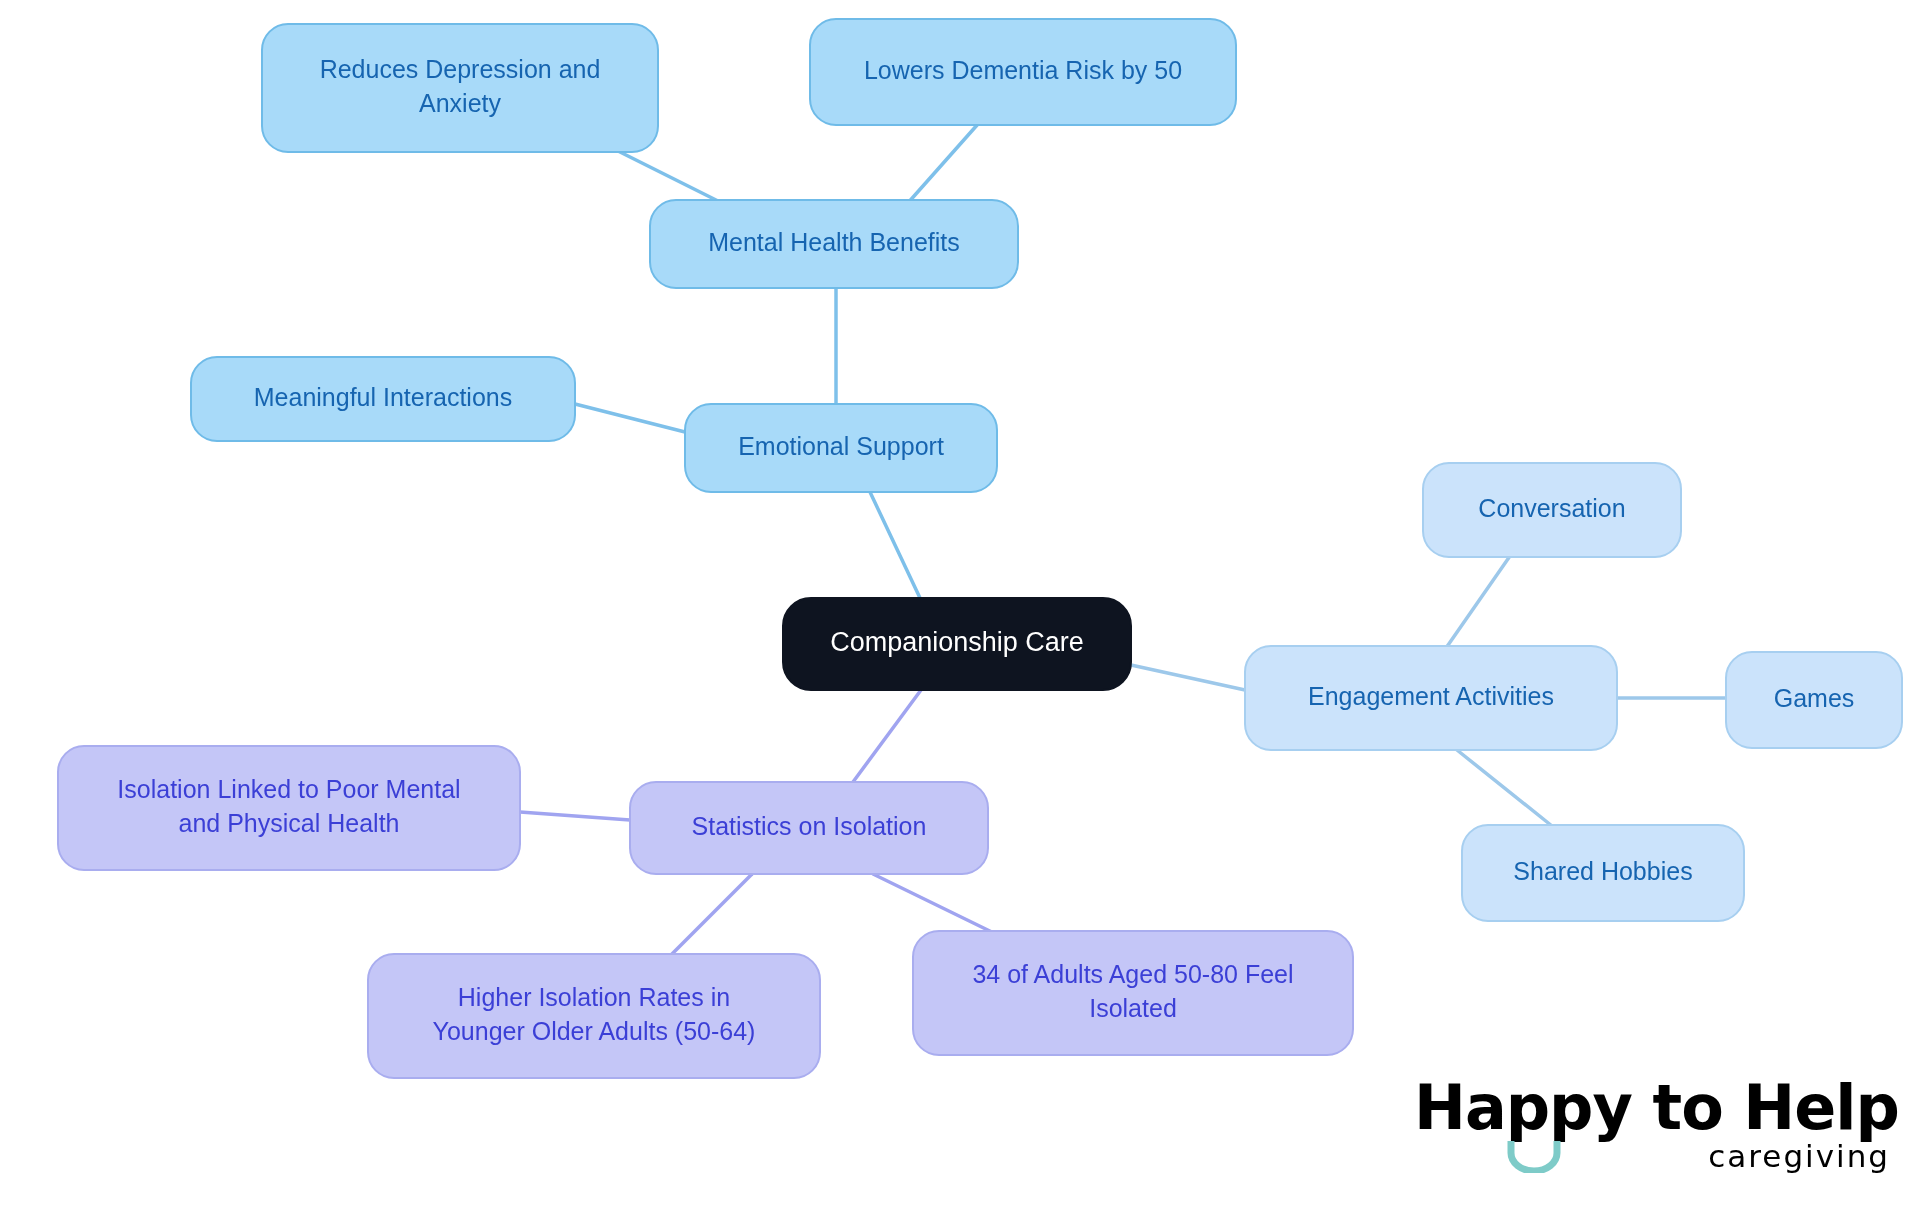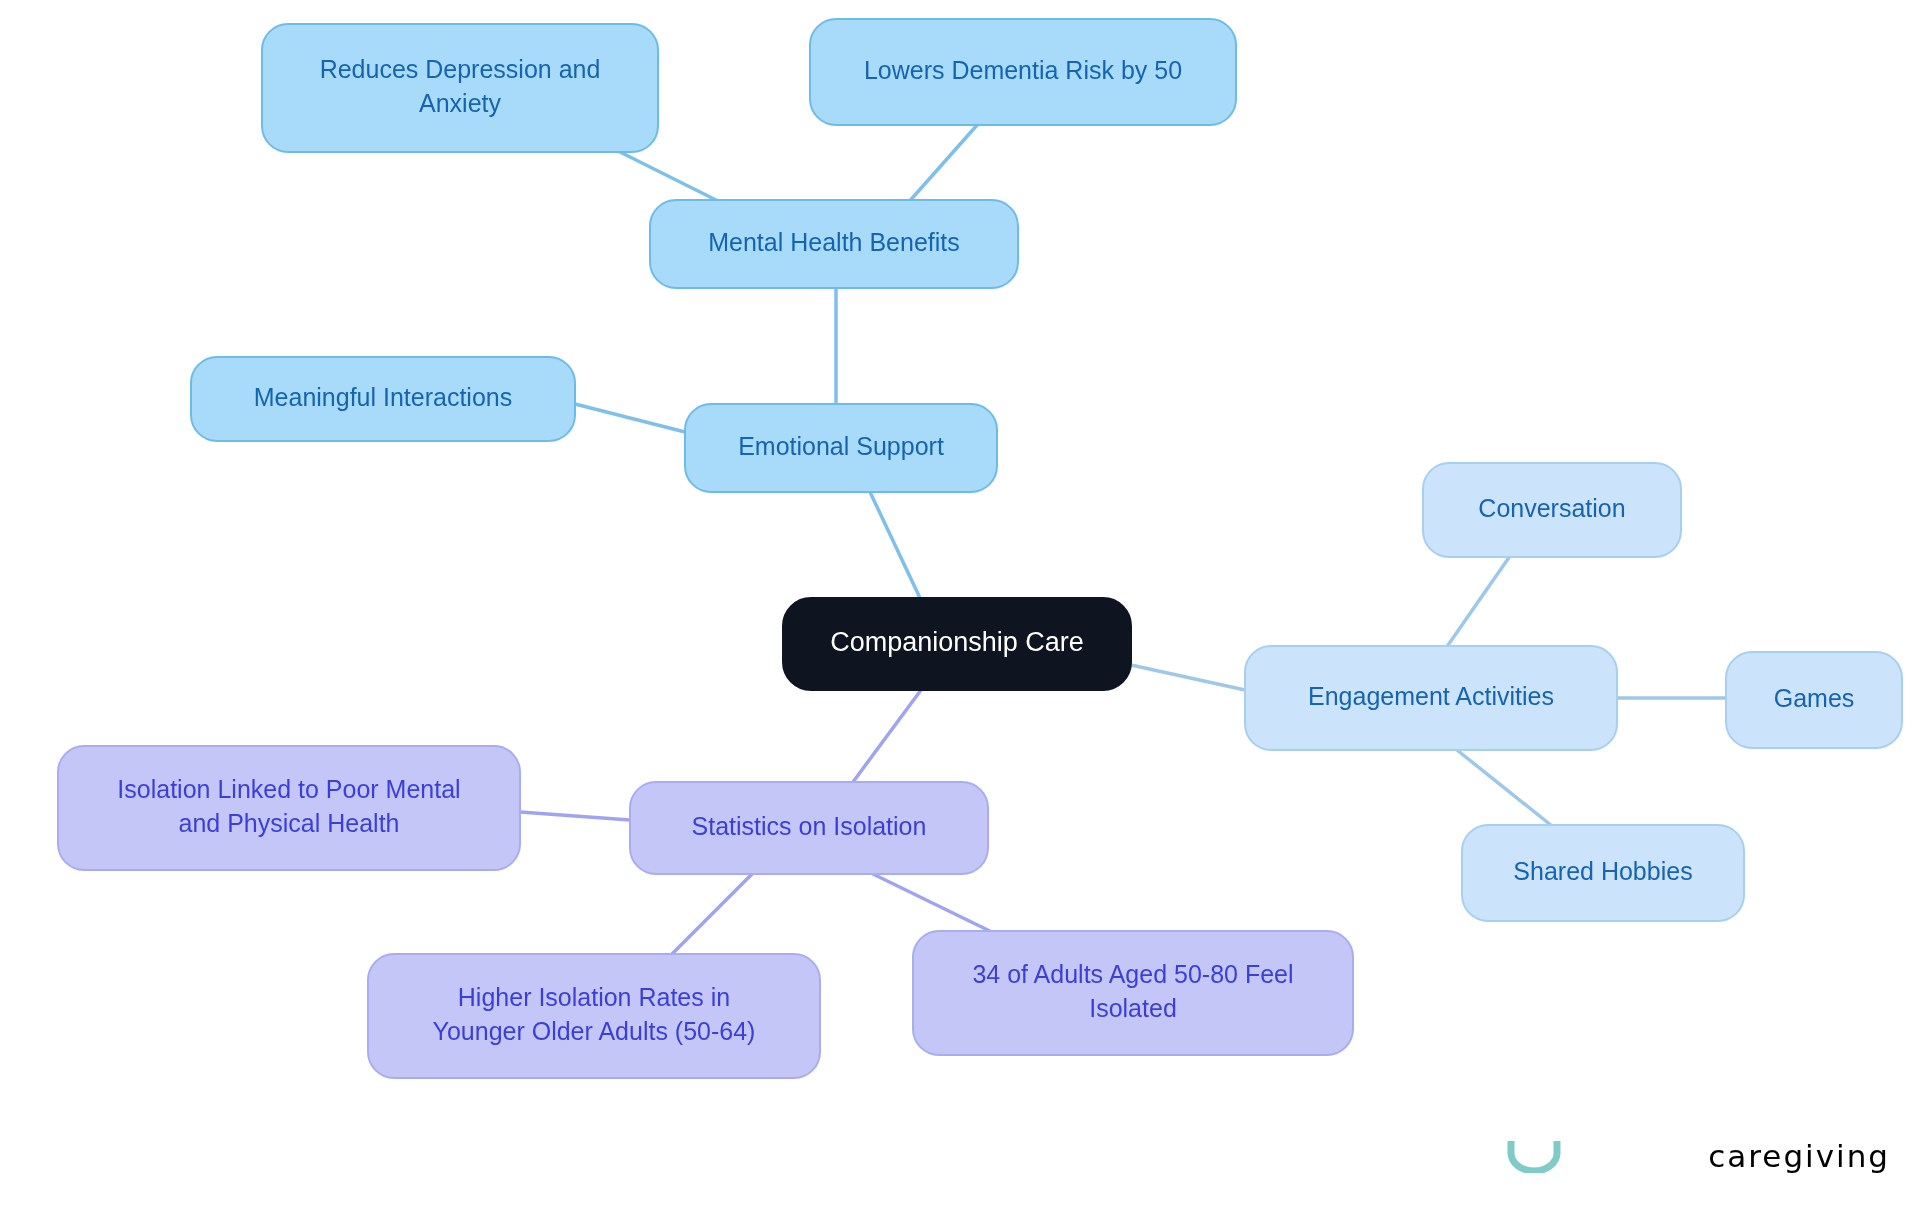--- a/index.html
+++ b/index.html
@@ -143,17 +143,20 @@
         <text x="594" y="999" fill="#3b3fd6" font-size="25" class="node-label"><tspan x="594" dy="0">Higher Isolation Rates in</tspan><tspan x="594" dy="34">Younger Older Adults (50-64)</tspan></text>
       </g>
       <g>
         <rect x="913" y="931" width="440" height="124" rx="26" ry="26" fill="#c4c6f7" stroke="#a9adef" class="node-rect"></rect>
         <text x="1133" y="976" fill="#3b3fd6" font-size="25" class="node-label"><tspan x="1133" dy="0">34 of Adults Aged 50-80 Feel</tspan><tspan x="1133" dy="34">Isolated</tspan></text>
       </g>
     </g>
 </svg>
 
 <div class="logo-wrap">
+  <div class="logo-main">
+    <span>Ha</span><span>pp</span><span>y</span><span> to Help</span>
+  </div>
   <svg class="smile-arc" viewBox="0 0 56 34">
     <path d="M5 2 L5 14 A23 18 0 0 0 51 14 L51 2" fill="none" stroke="#7ecbc8" stroke-width="7" stroke-linecap="butt"></path>
   </svg>
   <div class="logo-sub">caregiving</div>
 </div>
 
 </body></html>

